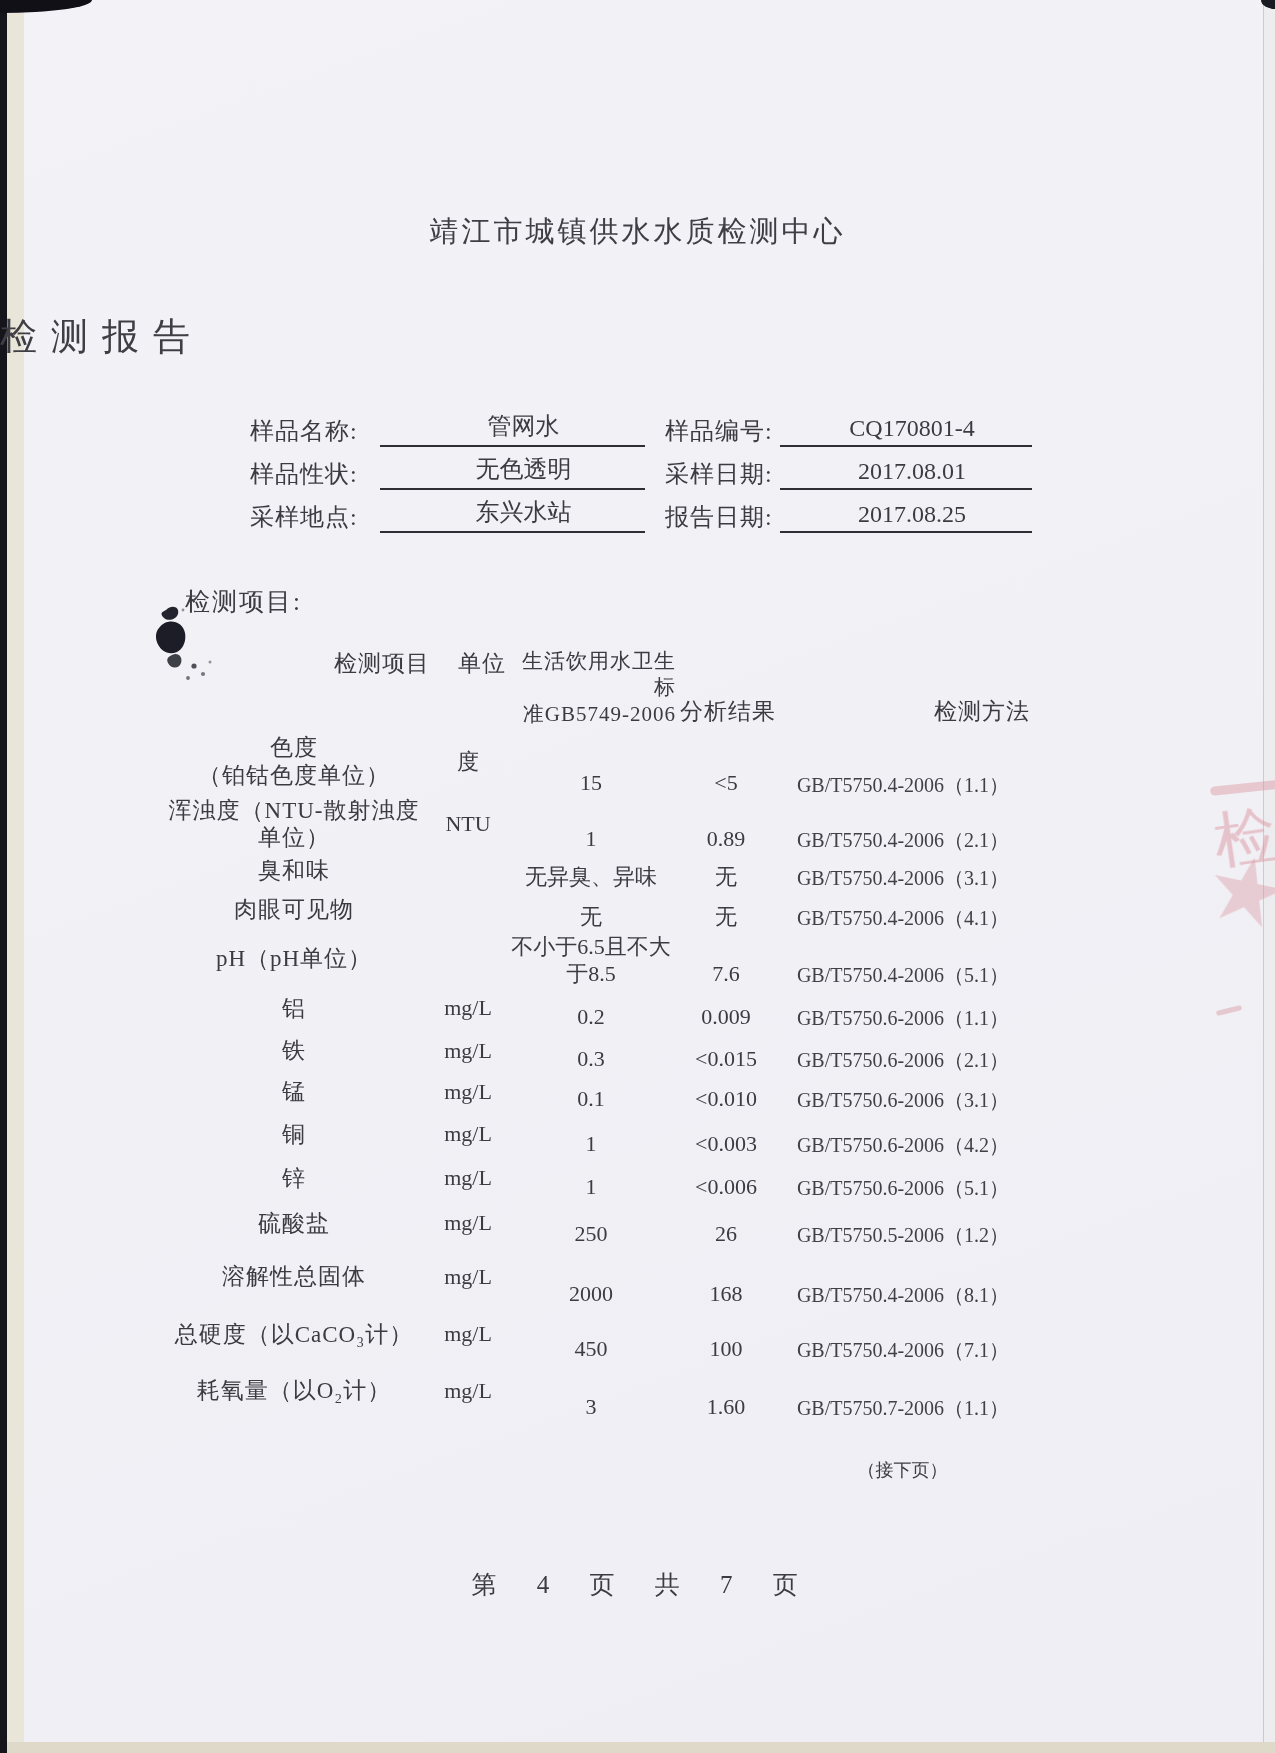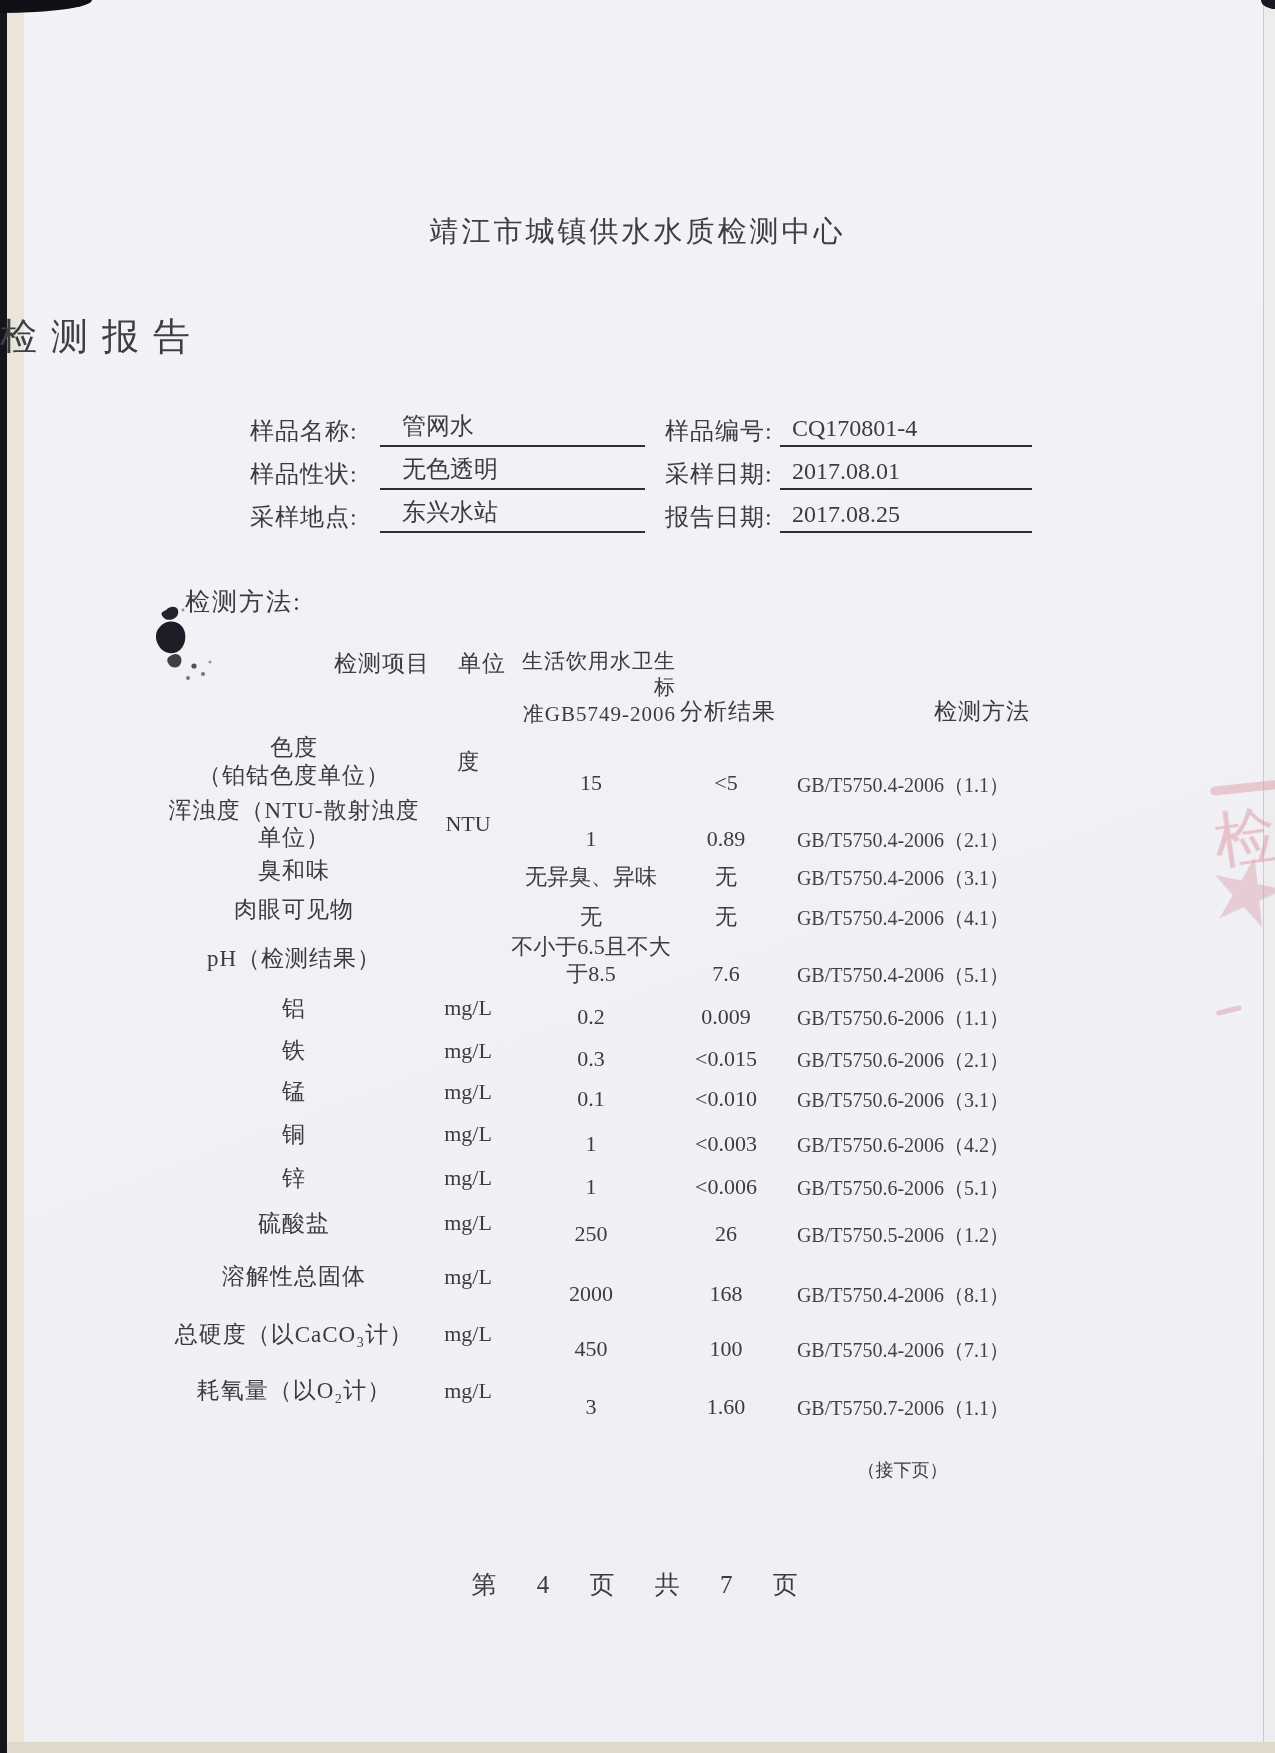--- a/index.html
+++ b/index.html
@@ -23,21 +23,21 @@
   .edge-right-tone{position:absolute;left:1264px;top:0;width:11px;height:1753px;background:#edecef;}
   
   .org-name{position:absolute;left:0;top:212px;width:1275px;text-align:center;
     font-size:29px;font-weight:400;letter-spacing:3px;margin:0;color:#3e3e44;}
   .report-title{position:absolute;left:0;top:312px;width:1275px;text-align:left;
     font-size:37px;font-weight:400;letter-spacing:14px;margin:0;color:#3e3e44;}
   
   .info-block{position:absolute;left:250px;top:404px;width:790px;}
   .info-row{display:flex;align-items:flex-end;height:43px;font-size:24px;}
   .ilabel{width:130px;letter-spacing:1px;flex:none;}
-  .ivalue{flex:none;border-bottom:2px solid #2e2e34;padding:0 0 3px 22px;}
+  .ivalue{flex:none;border-bottom:2px solid #2e2e34;padding:0 0 3px 22px;text-align:center;}
   .ivalue.lv{width:243px;}
   .ivalue.rv{width:240px;padding-left:12px;}
   .ispacer{width:20px;flex:none;}
   .ilabel.r{width:115px;}
   
   .results-label{position:absolute;left:185px;top:585px;font-size:25px;letter-spacing:2px;}
   table.results{position:absolute;left:158px;top:648px;width:872px;border-collapse:collapse;table-layout:fixed;}
   table.results th,table.results td{padding:0;font-weight:400;overflow:visible;}
   col.c-item{width:272px;}col.c-unit{width:76px;}col.c-std{width:170px;}col.c-res{width:100px;}col.c-met{width:254px;}
   thead tr{height:67px;}
@@ -109,21 +109,21 @@
 
   <div class="info-row">
     <span class="ilabel">采样地点:</span>
     <span class="ivalue lv">东兴水站</span>
     <span class="ispacer"></span>
     <span class="ilabel r">报告日期:</span>
     <span class="ivalue rv">2017.08.25</span>
   </div>
 </div>
 
-  <div class="results-label">检测方法:</div>
+  <div class="results-label">检测项目:</div>
 
   <table class="results">
     <colgroup>
       <col class="c-item">
         <col class="c-unit">
         <col class="c-std">
         <col class="c-res">
         <col class="c-met">
     </colgroup>
     <thead>
@@ -165,21 +165,21 @@
 
   <tr>
     <td class="d-item">肉眼可见物</td>
     <td class="d-unit"></td>
     <td class="val">无</td>
     <td class="val">无</td>
     <td class="val d-met">GB/T5750.4-2006（4.1）</td>
   </tr>
 
   <tr>
-    <td class="d-item">pH（检测结果）</td>
+    <td class="d-item">pH（pH单位）</td>
     <td class="d-unit"></td>
     <td class="val">不小于6.5且不大
 于8.5</td>
     <td class="val">7.6</td>
     <td class="val d-met">GB/T5750.4-2006（5.1）</td>
   </tr>
 
   <tr>
     <td class="d-item">铝</td>
     <td class="d-unit">mg/L</td>

